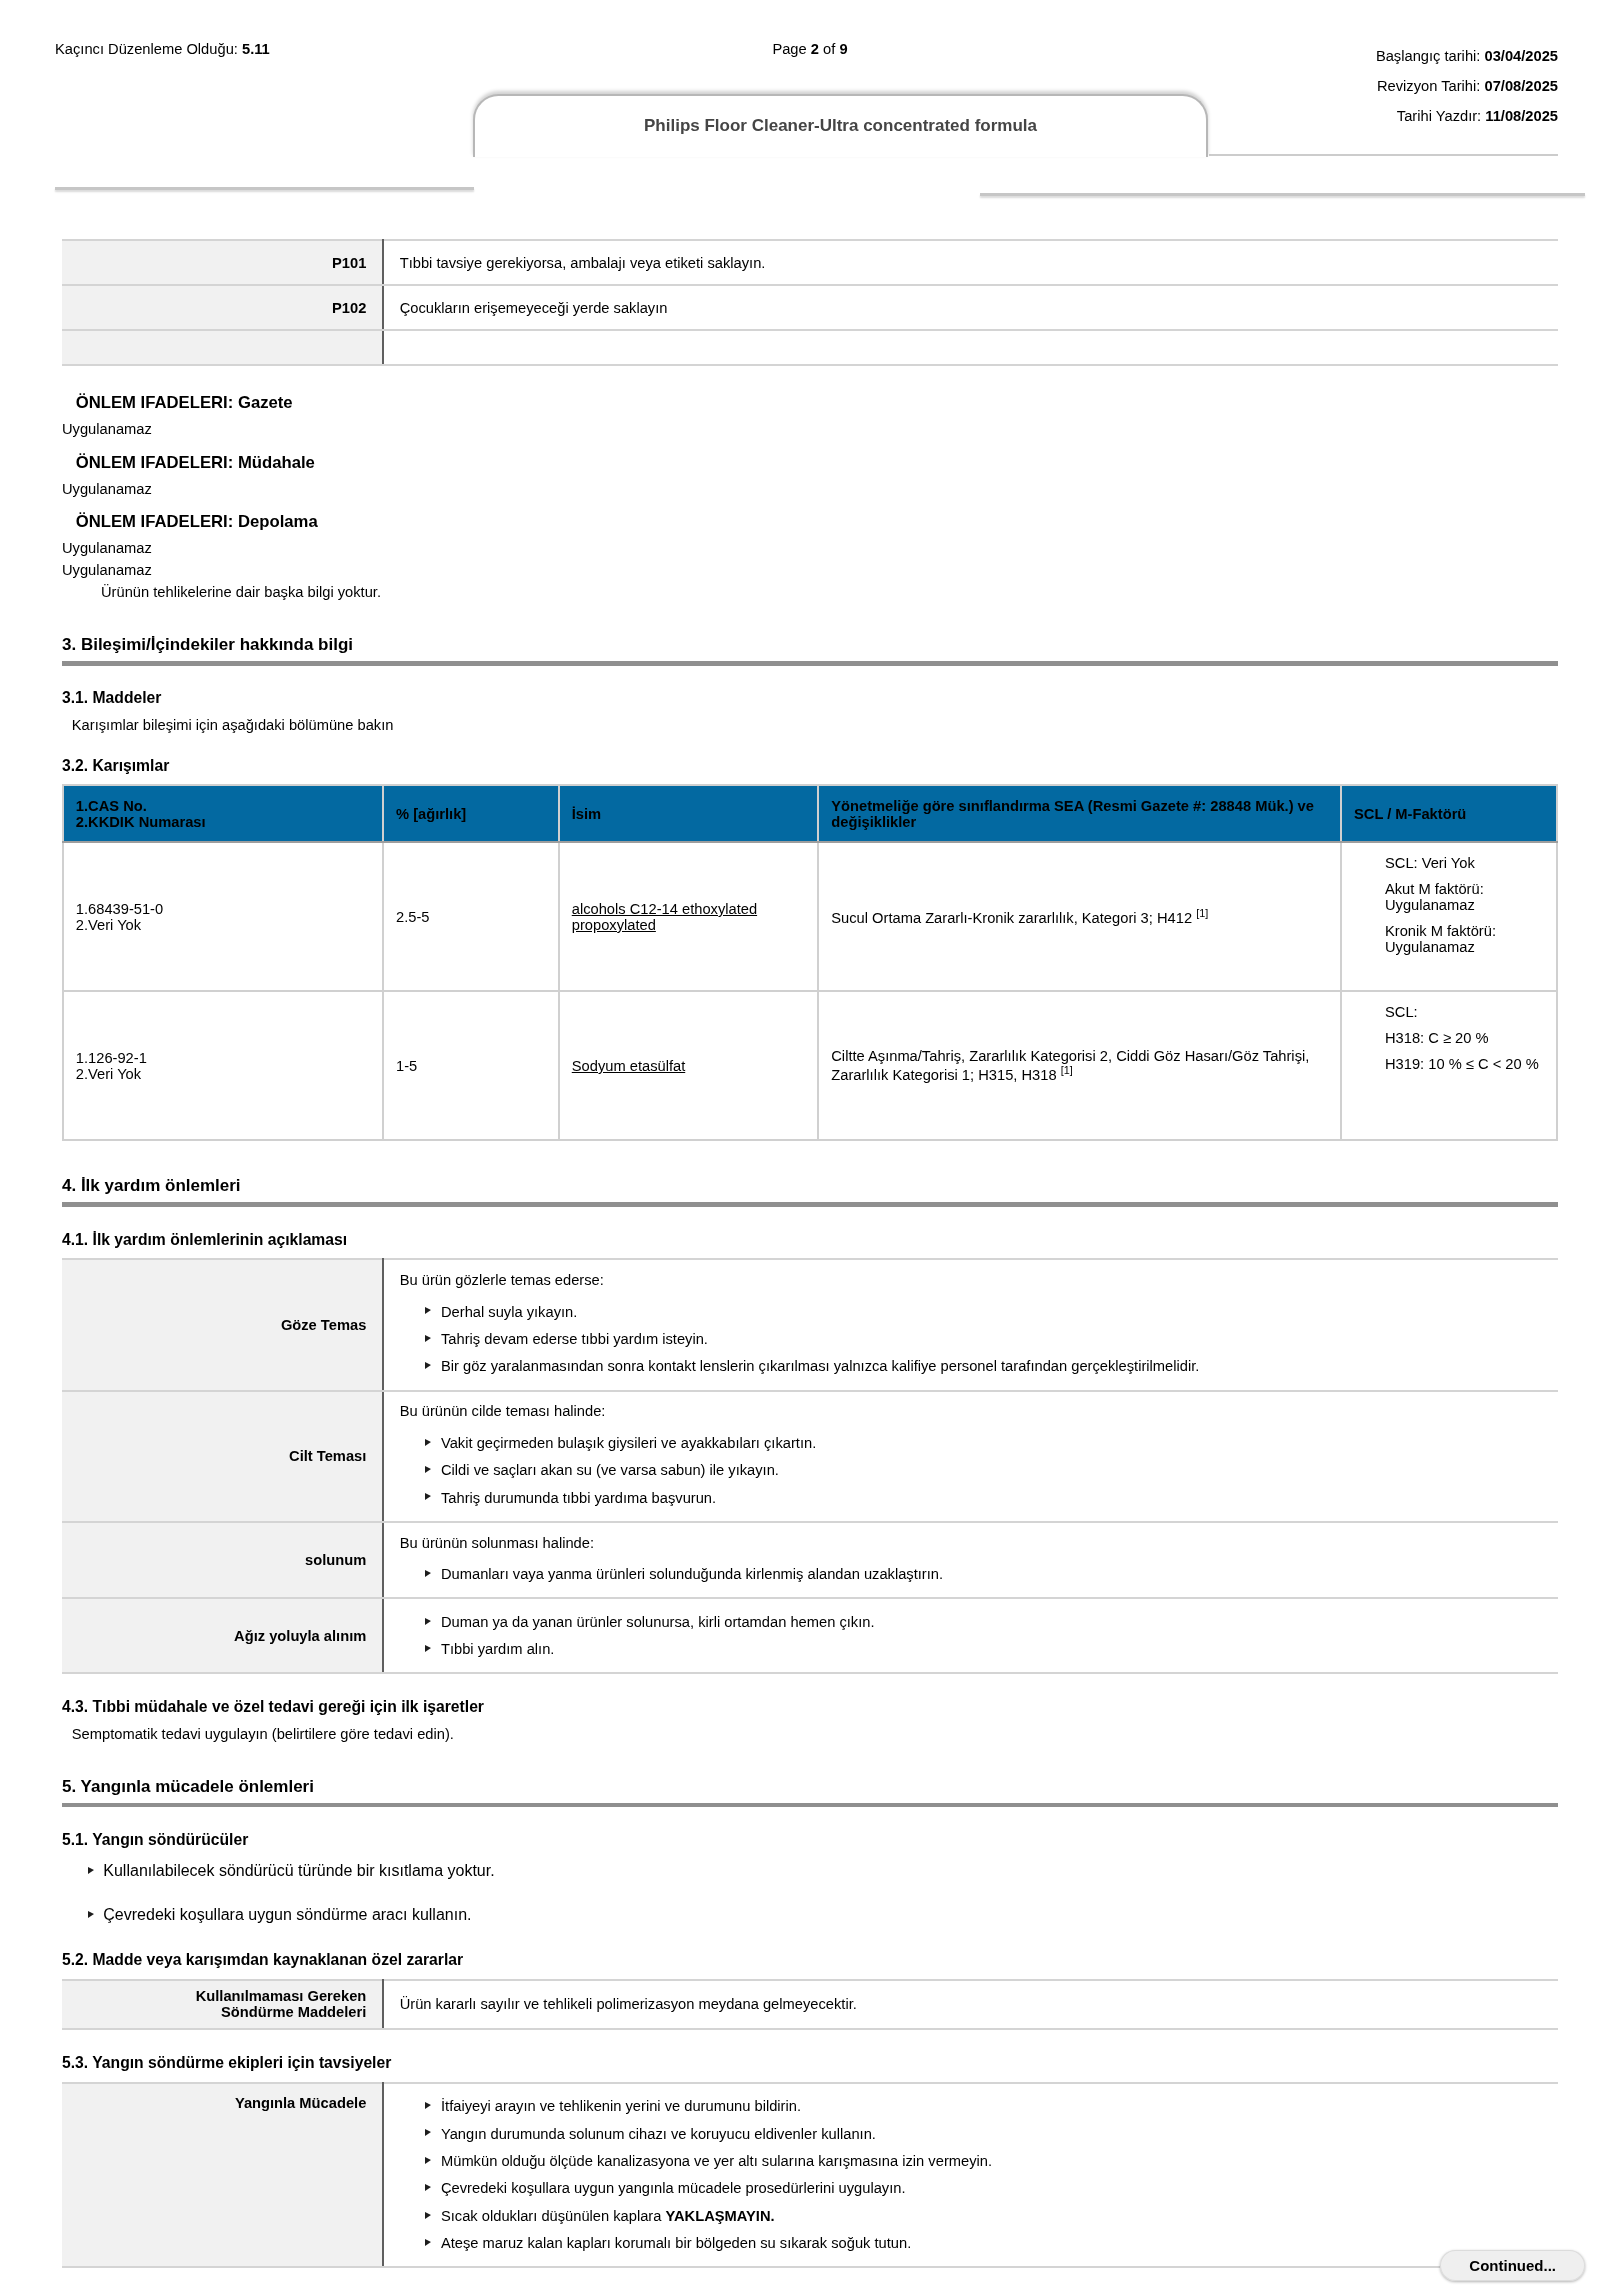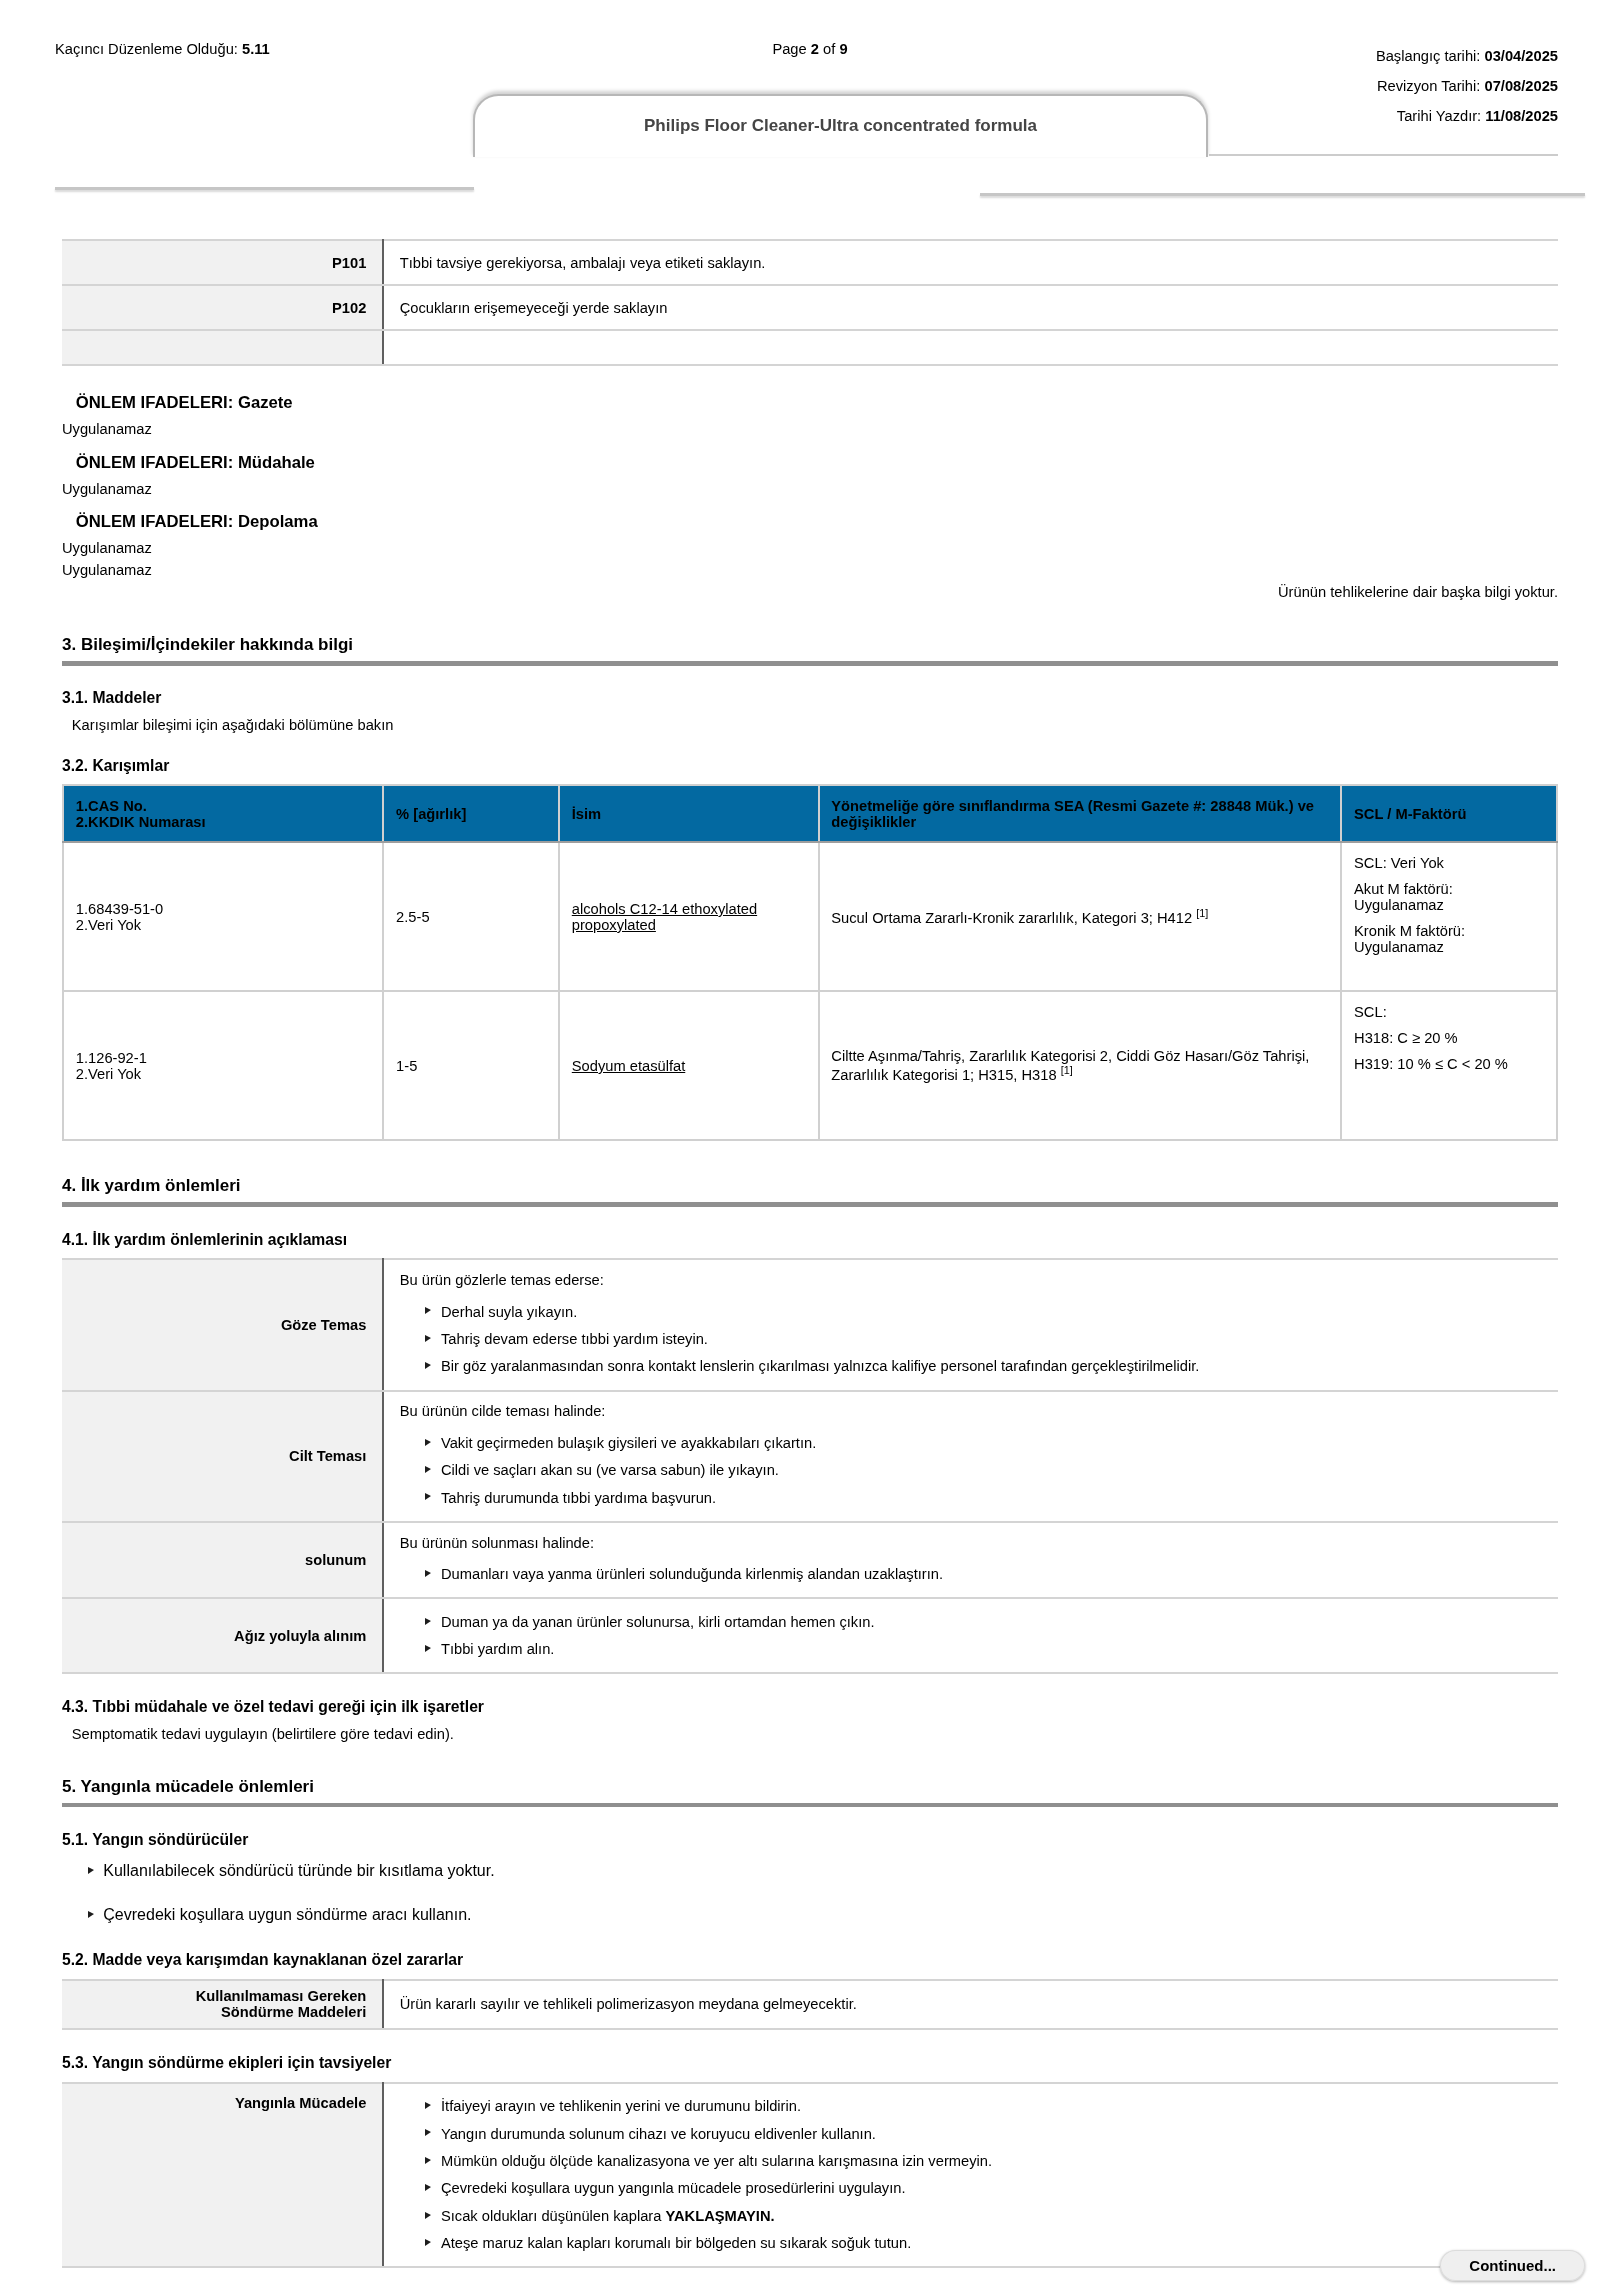--- a/index.html
+++ b/index.html
@@ -40,35 +40,35 @@
   .kv .bodyc { padding-left:15.7px; }
 
   .ptable { margin-top:43px; }
   .ptable td { height:45px; }
   .ptable tr.empty td { height:35px; }
 
   
   .onlem { margin-top:27.4px; }
   .onlem-h { font-size:16.7px; font-weight:bold; margin:15.7px 0 7.8px 13.7px; }
   .onlem-b { font-size:14.7px; margin:0 0 5.9px 0; }
-  .onlem-note { font-size:14.7px; margin:0 0 0 39px;text-align:right; }
+  .onlem-note { font-size:14.7px; margin:0 0 0 39px; }
 
   
   .sec-h { font-size:17px; font-weight:bold; margin:35px 0 5.9px 0; }
   .sec-bar { height:4.9px; background:#8f8f8f; }
   .sub-h { font-size:15.7px; font-weight:bold; margin:23.5px 0 9.8px 0; }
   .plain { font-size:14.7px; margin:0 0 3.9px 9.8px; }
 
   
   .mix { margin-top:7.8px; }
   .mix th, .mix td { border:2px solid #d0d0d0; padding:7.8px 11.8px; text-align:left; font-size:14.7px; }
   .mix thead th { background:#0369a1; font-weight:bold; border-bottom:2.9px solid #9e9e9e; vertical-align:middle; height:57px; }
   .mix tbody tr { height:149px; }
   .mix .scl { vertical-align:top; padding-top:11.8px; }
-  .mix .scl div { margin-bottom:9.8px; }
+  .mix .scl div { margin-bottom:9.8px;margin-left:31px; }
   .chem { text-decoration:underline; }
   sup { font-size:10.8px; }
 
   
   .bullet { display:flex; margin:2.9px 0 2.9px 25.5px; line-height:24.5px; }
   .bullet .tri {
     flex:none; width:0; height:0; margin:7.8px 9.8px 0 0;
     border-left:6.9px solid #1d1d1d; border-top:3.9px solid transparent; border-bottom:4.9px solid transparent;
   }
   .intro { margin:2px 0 7.8px 0; line-height:21.6px; }

